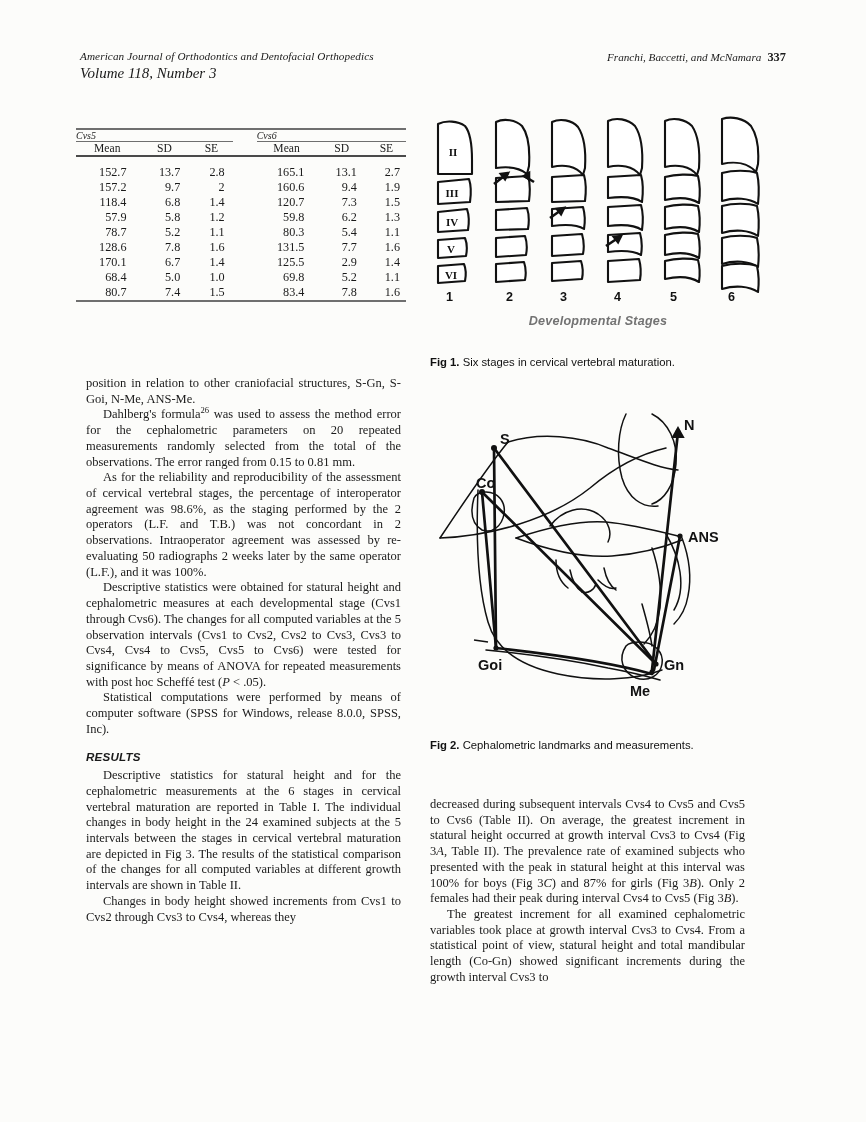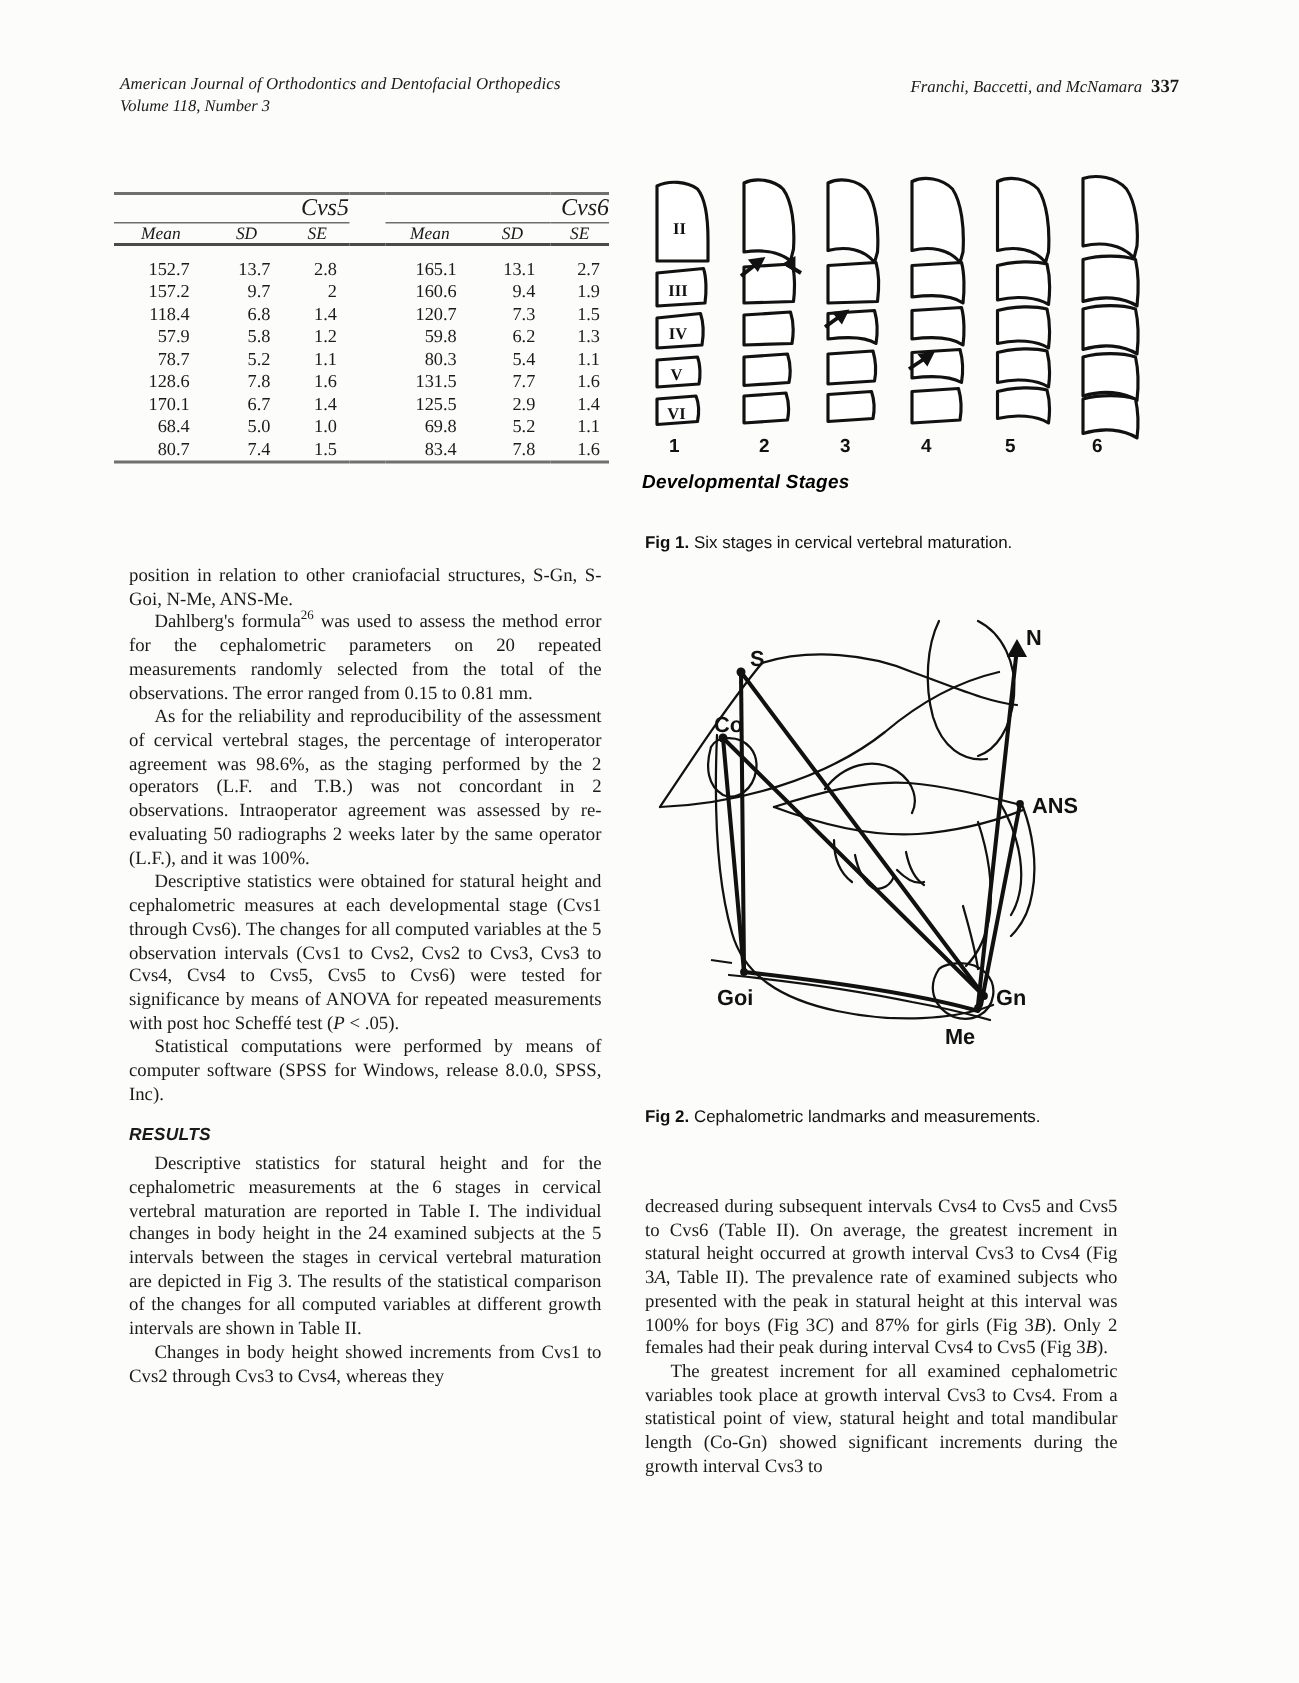--- a/index.html
+++ b/index.html
@@ -13,36 +13,36 @@
     overflow:hidden;
   }
   .page {
     position:absolute; inset:0;
     background:#fcfcfa;
   }
 
   
   .runhead { position:absolute; left:80px; top:50px; width:706px; height:34px; }
   .rh-left  { position:absolute; left:0; top:0;  font-style:italic; font-size:11.2px; letter-spacing:.1px; white-space:nowrap; }
-  .rh-left2 { position:absolute; left:0; top:15px; font-style:italic; font-size:11px; white-space:nowrap; }
+  .rh-left2 { position:absolute; left:0; top:15px; font-style:italic; font-size:15px; white-space:nowrap; }
   .rh-right { position:absolute; right:0; top:0; font-size:11.2px; white-space:nowrap; }
   .rh-right .names { font-style:italic; }
   .rh-right .pageno { font-weight:bold; font-style:normal; font-size:12.4px; margin-left:6px; }
 
   
   .tablewrap { position:absolute; left:76px; top:128px; width:330px; }
   table.stat { border-collapse:collapse; width:330px; font-size:11.4px; }
   table.stat td, table.stat th { padding:0; }
   .rule-top   { border-top:2.4px solid #6f6f6f; }
   .rule-thick { border-top:2.4px solid #4a4a4a; }
   .rule-bot   { border-top:2.4px solid #6f6f6f; }
-  .grouphdr td { text-align:right; font-style:italic; font-size:16px; padding:3px 0 3px 0; }
+  .grouphdr td { text-align:left; font-style:italic; font-size:10px; padding:3px 0 3px 0; }
   .spanrow td { height:0; line-height:0; font-size:0; }
   .spanrow td.sp { border-top:1.3px solid #6f6f6f; }
-  .colhdr td { text-align:center; font-style:italic; font-size:11.6px; padding:4px 0 4px 0; }
+  .colhdr td { text-align:center; font-size:11.6px; padding:4px 0 4px 0; }
   .datarow td { text-align:right; font-size:12.2px; padding:1.15px 0; font-family:"Liberation Serif", serif; }
   .c1 { width:62px; }  
   .c2 { width:52px; }  
   .c3 { width:44px; }  
   .gap{ width:36px; }
   .c4 { width:58px; }
   .c5 { width:50px; }
   .c6 { width:42px; }
   .datarow td.c1 { padding-right:12px; }
   .datarow td.c2 { padding-right:10px; }
@@ -55,23 +55,23 @@
 
   
   .fig1 { position:absolute; left:428px; top:116px; width:340px; height:232px; }
   .fig1 svg { display:block; }
   .fig1-stagenums { position:absolute; left:0; top:174px; width:340px; height:20px; }
   .fig1-stagenums span {
     position:absolute; font-family:"Liberation Sans", sans-serif;
     font-weight:bold; font-size:12.6px; color:#111;
   }
   .fig1-axislabel {
-    position:absolute; left:0; top:198px; width:340px; 
+    position:absolute; left:0; top:198px; width:340px; text-align:center;
     font-family:"Liberation Sans", sans-serif; font-style:italic; font-weight:bold;
-    font-size:12.6px; color:#000000; letter-spacing:.2px;
+    font-size:12.6px; color:#737373; letter-spacing:.2px;
   }
   .figcap {
     position:absolute; font-family:"Liberation Sans", sans-serif;
     font-size:11.3px; color:#111; line-height:1.32;
   }
   .figcap b { font-weight:bold; }
 
   
   .fig2 { position:absolute; left:430px; top:408px; width:336px; height:312px; }
   .fig2 svg { display:block; }

